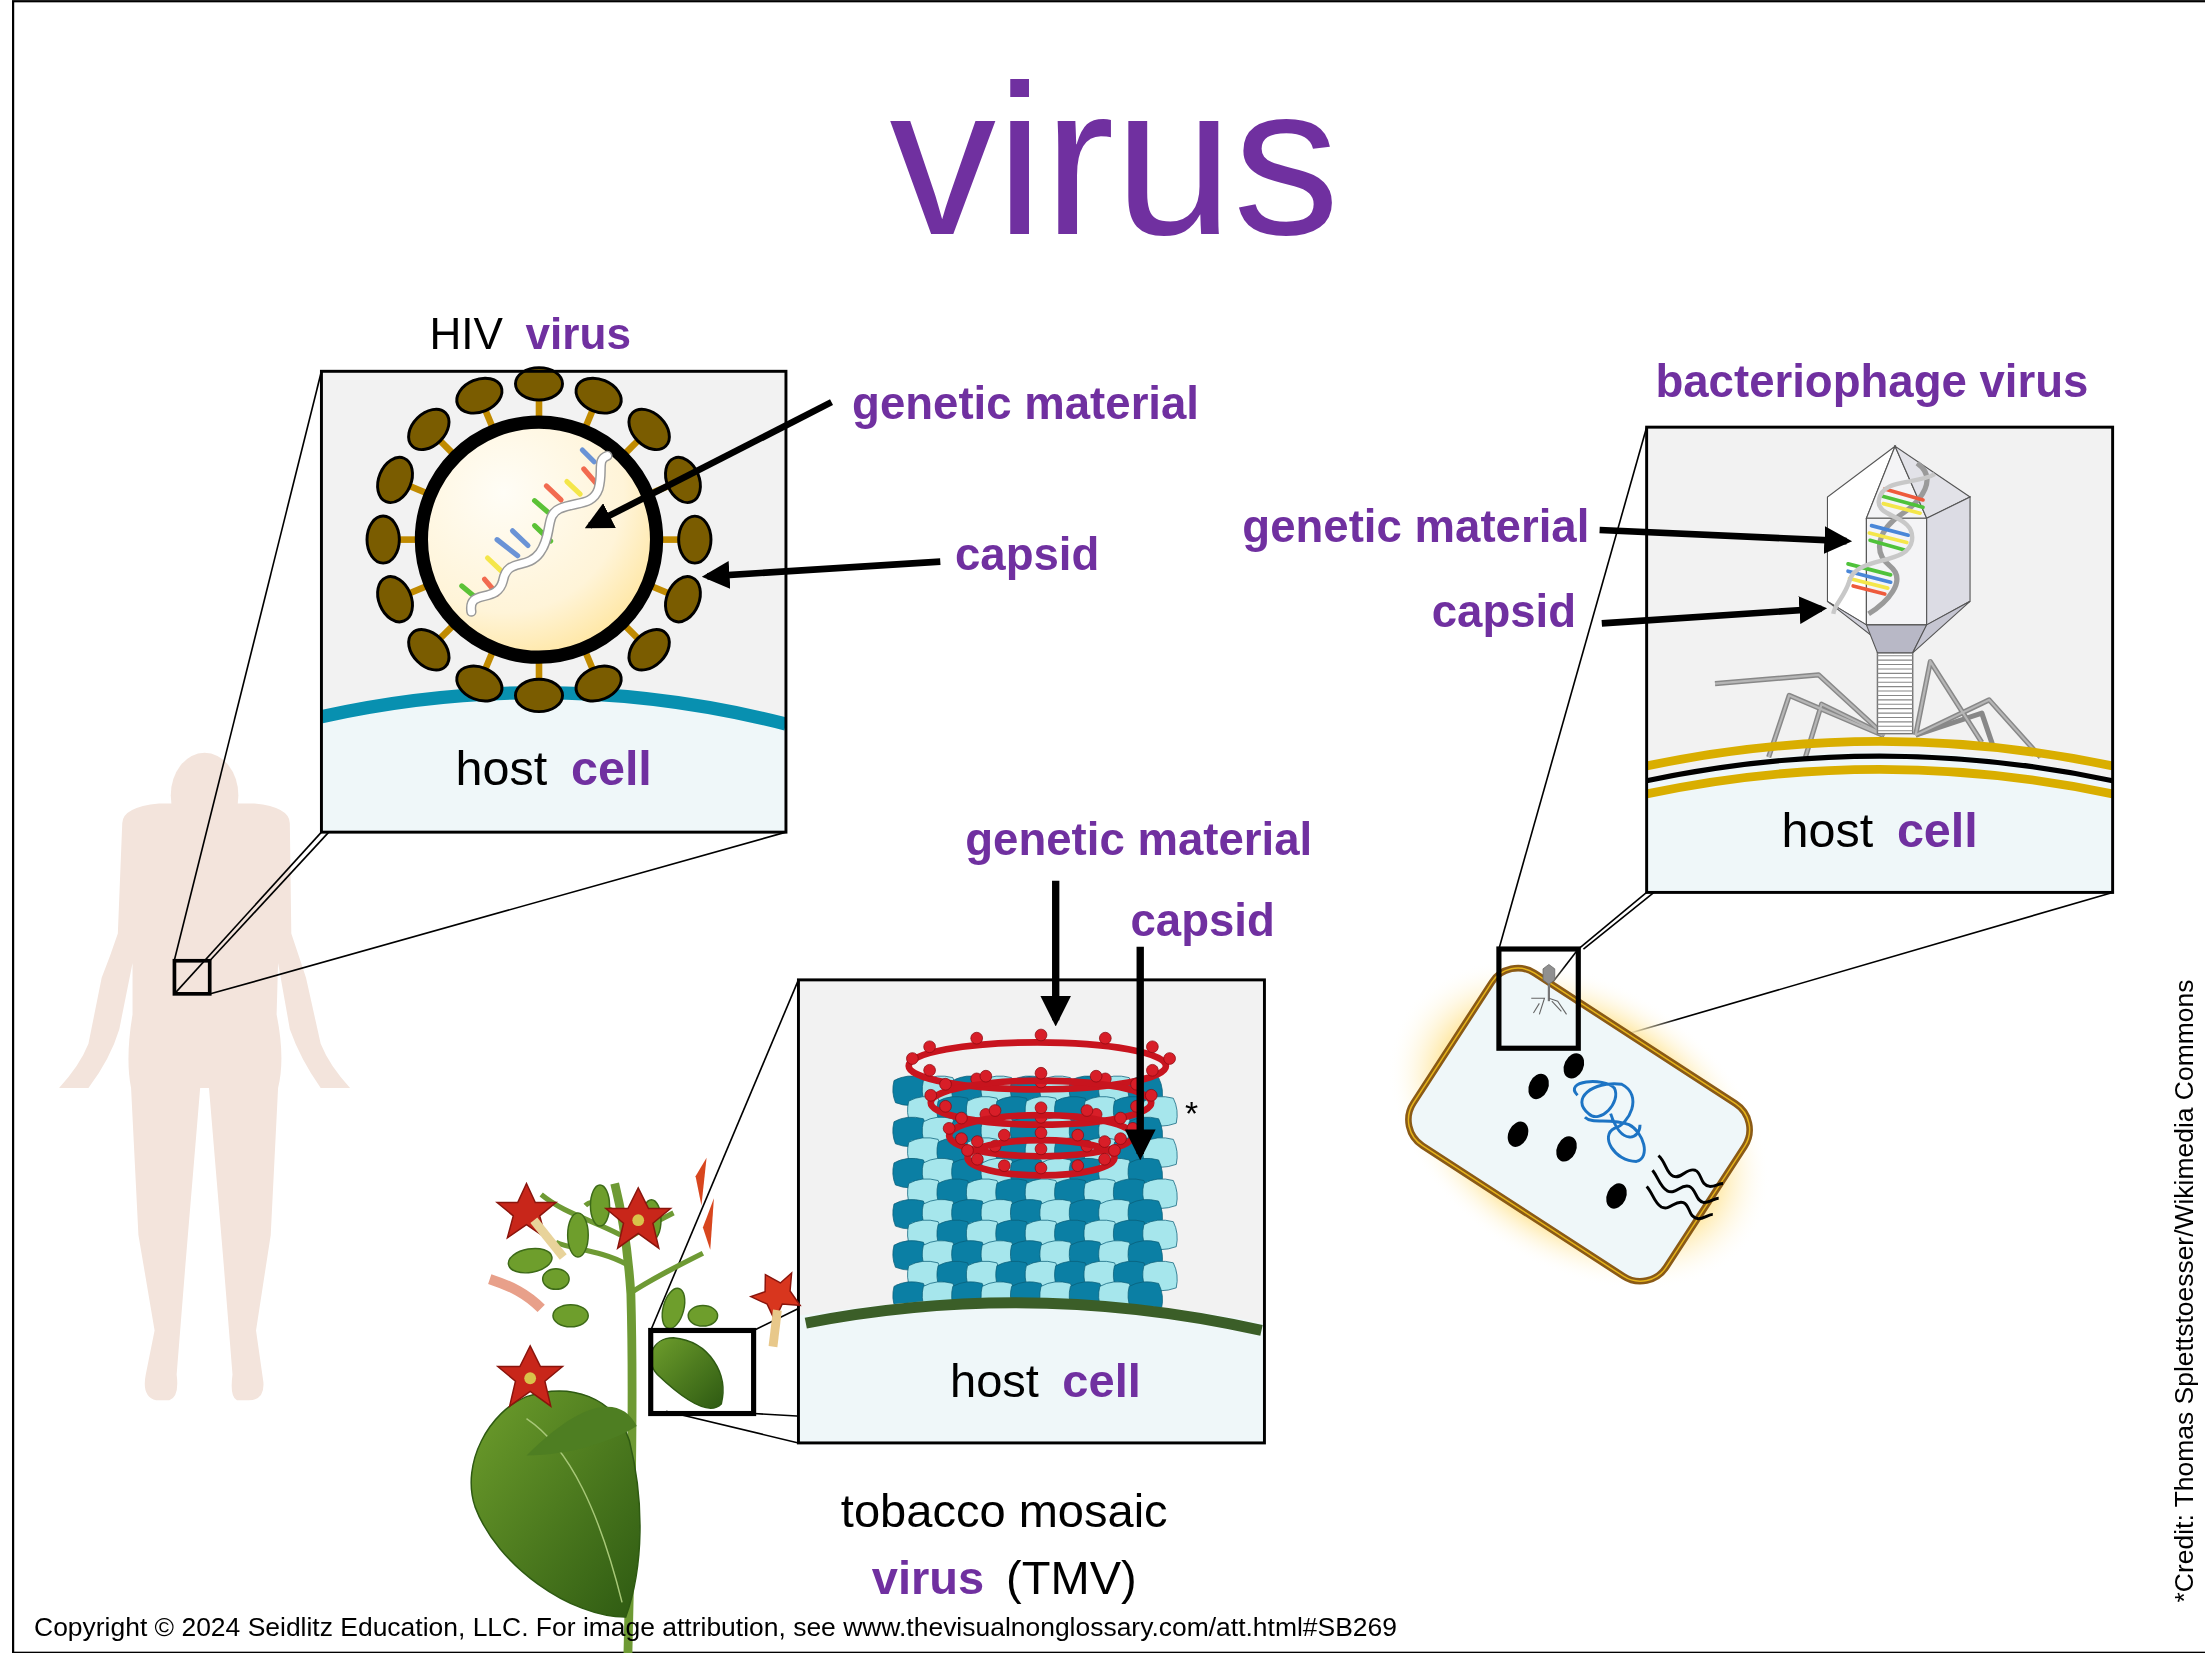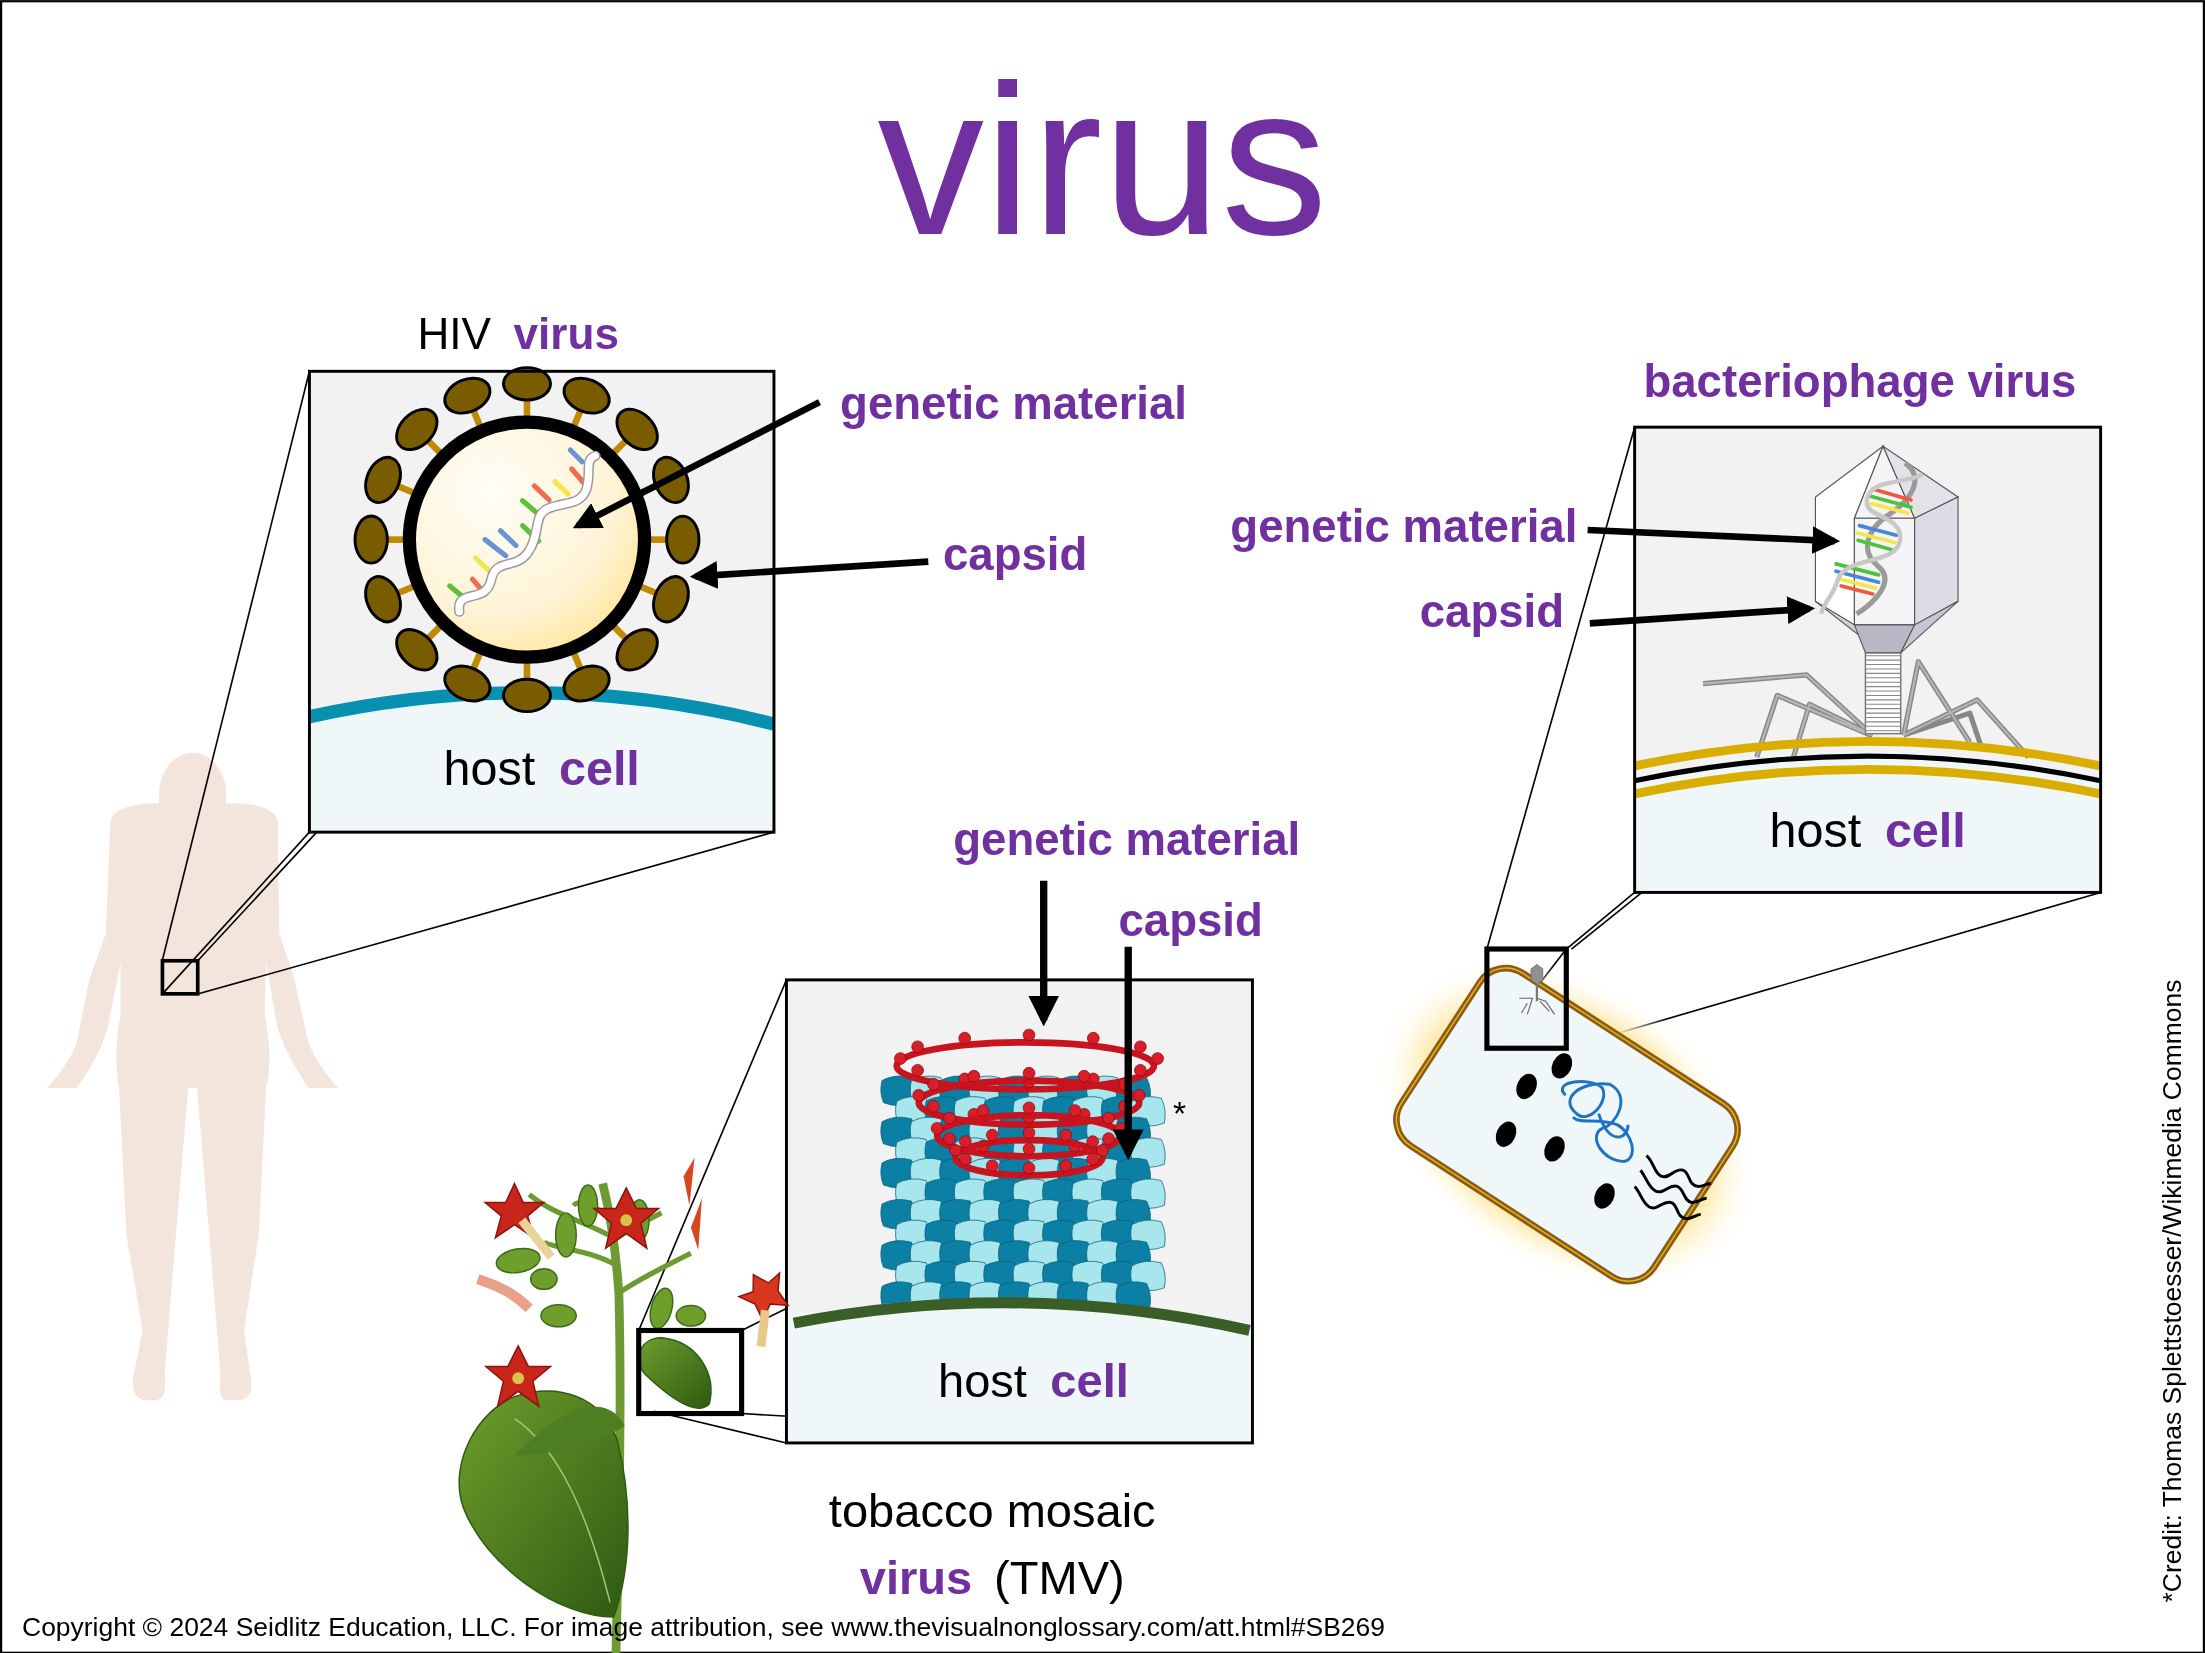--- a/index.html
+++ b/index.html
@@ -1,17 +1,17 @@
 <!DOCTYPE html>
 <html style="font-size:11.8px"><head>
 <meta charset="utf-8">
 <style>
   html, body { margin: 0; padding: 0; background: #ffffff; }
   body { width: 2205px; height: 1654px; overflow: hidden; }
-  #stage { position: absolute; left: 0; top: 0; width: 2030px; height: 1654px; text-decoration: underline; }
+  #stage { position: absolute; left: 12px; top: 0; width: 2030px; height: 1654px; text-decoration: underline; }
   svg text { font-family: "Liberation Sans", "DejaVu Sans", sans-serif; }
   .purple { fill: #7030A0; }
   .bold { font-weight: bold; }
   .black { fill: #000000; }
 </style>
 </head>
 <body>
 
 <div id="stage">
 <svg width="2205" height="1654" viewBox="0 0 3000 2250" xmlns="http://www.w3.org/2000/svg">

